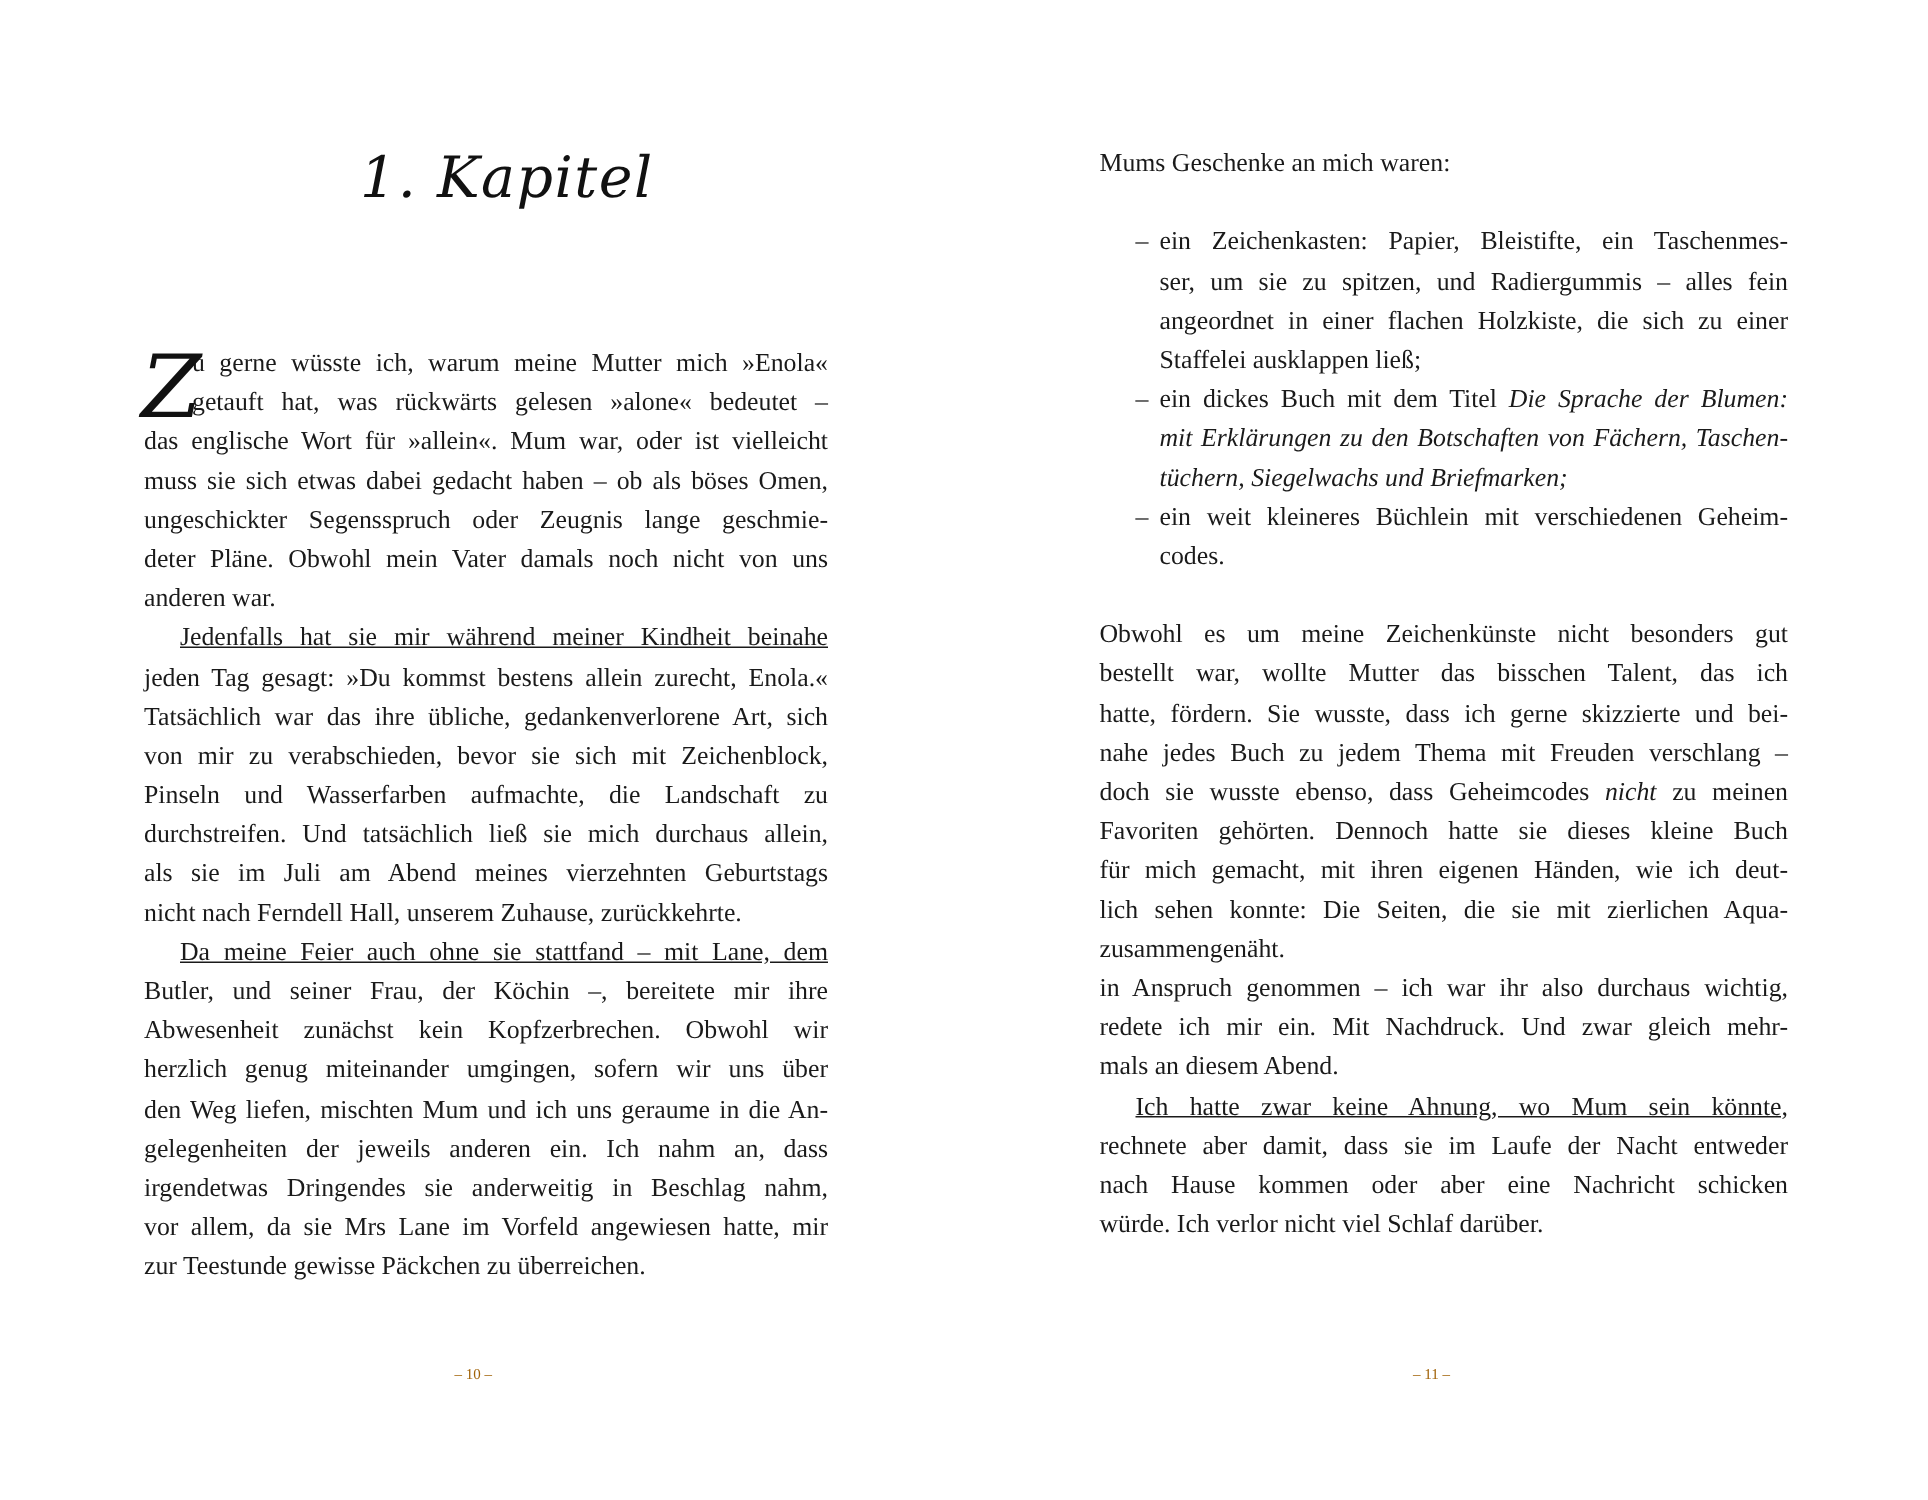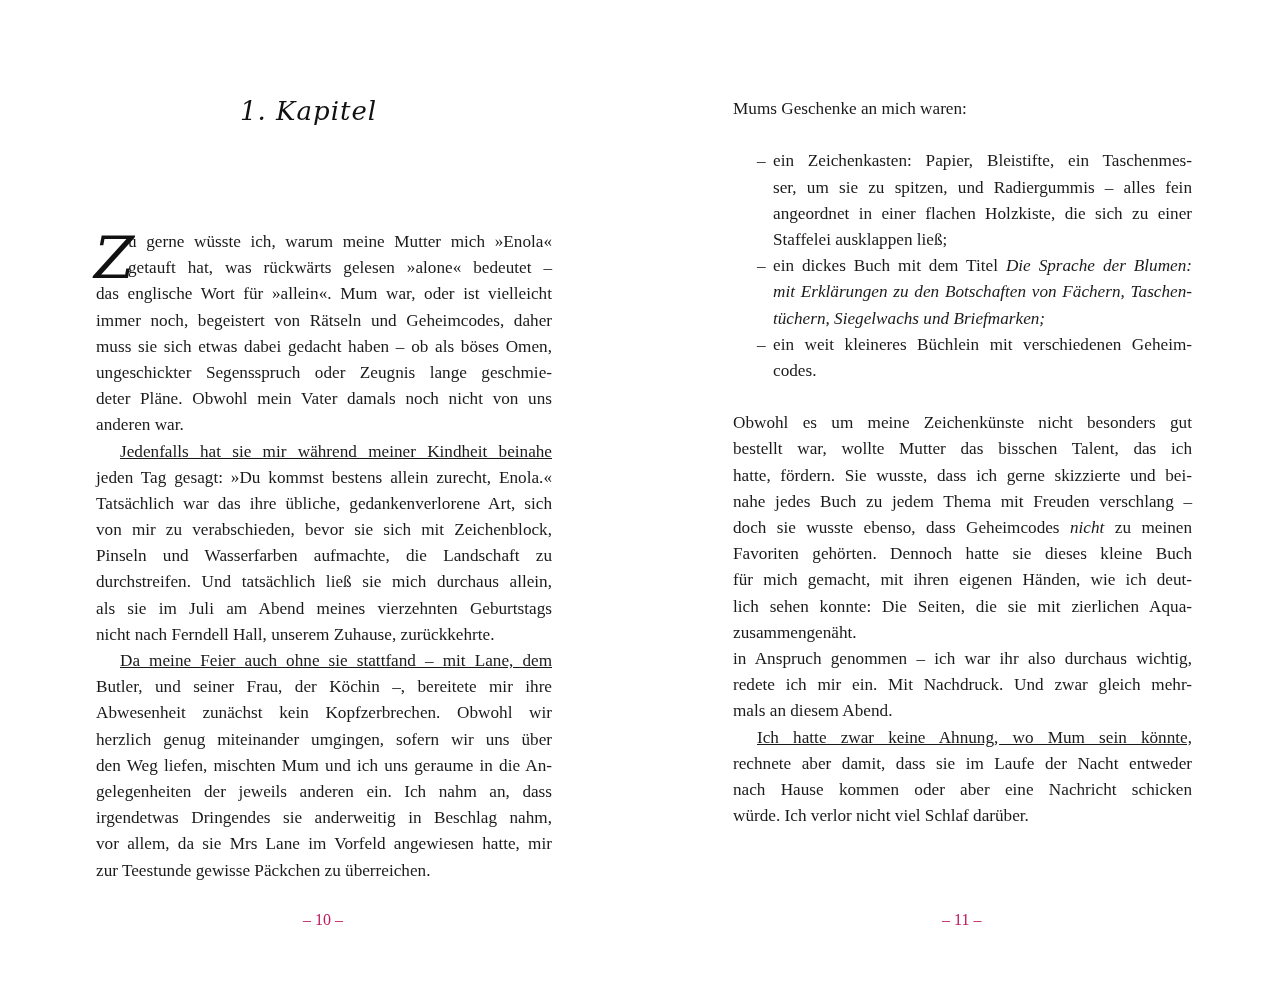--- a/index.html
+++ b/index.html
@@ -22,21 +22,21 @@
     }
     .page-left { left: 0; width: 642px; }
     .page-right { left: 642px; width: 643px; }
 
     .chapter-title {
       position: absolute;
       left: 240px;
       top: 96px;
       font-family: "DejaVu Serif", "Liberation Serif", serif;
       font-style: italic;
-      font-size: 26px;
+      font-size: 38px;
       letter-spacing: 1px;
       color: #111;
       white-space: nowrap;
     }
 
     .textblock {
       position: absolute;
       font-size: 17.2px;
       line-height: 26.2px;
     }
@@ -73,40 +73,39 @@
       position: absolute;
       left: 24px;
       top: 0;
     }
     .list-item .line { }
     .ital { font-style: italic; }
 
     .page-number {
       position: absolute;
       top: 911px;
-      font-size: 16px;
-      color: #be185d;
+      font-size: 10px;
+      color: #a16207;
       white-space: nowrap;
     }
     .pn-left { left: 303px; }
     .pn-right { left: 300px; }
   </style>
 </head>
 <body>
 
 <div class="page page-left">
   <div class="chapter-title">1. Kapitel</div>
 
   <div class="textblock left-text">
     <div style="position:relative;">
       <span class="dropcap">Z</span>
       <span class="line dc">u gerne wüsste ich, warum meine Mutter mich »Enola«</span>
       <span class="line dc">getauft hat, was rückwärts gelesen »alone« bedeutet –</span>
       <span class="line">das englische Wort für »allein«. Mum war, oder ist vielleicht</span>
-      <span class="line">immer noch, begeistert von Rätseln und Geheimcodes, daher</span>
       <span class="line">muss sie sich etwas dabei gedacht haben – ob als böses Omen,</span>
       <span class="line">ungeschickter Segensspruch oder Zeugnis lange geschmie-</span>
       <span class="line">deter Pläne. Obwohl mein Vater damals noch nicht von uns</span>
       <span class="line last">anderen war.</span>
     </div>
     <div>
       <span class="line indent">Jedenfalls hat sie mir während meiner Kindheit beinahe</span>
       <span class="line">jeden Tag gesagt: »Du kommst bestens allein zurecht, Enola.«</span>
       <span class="line">Tatsächlich war das ihre übliche, gedankenverlorene Art, sich</span>
       <span class="line">von mir zu verabschieden, bevor sie sich mit Zeichenblock,</span>

